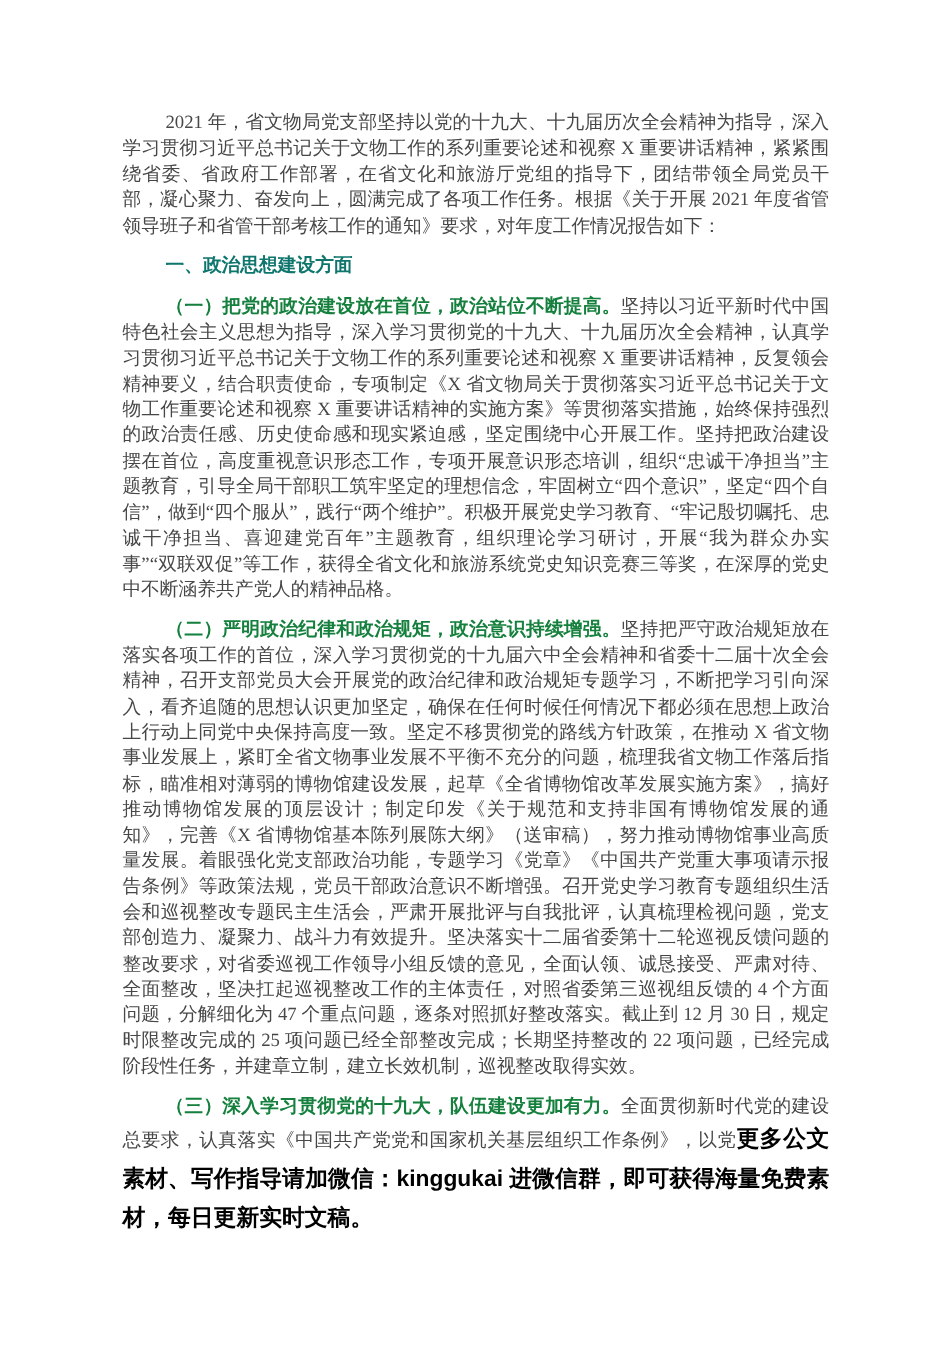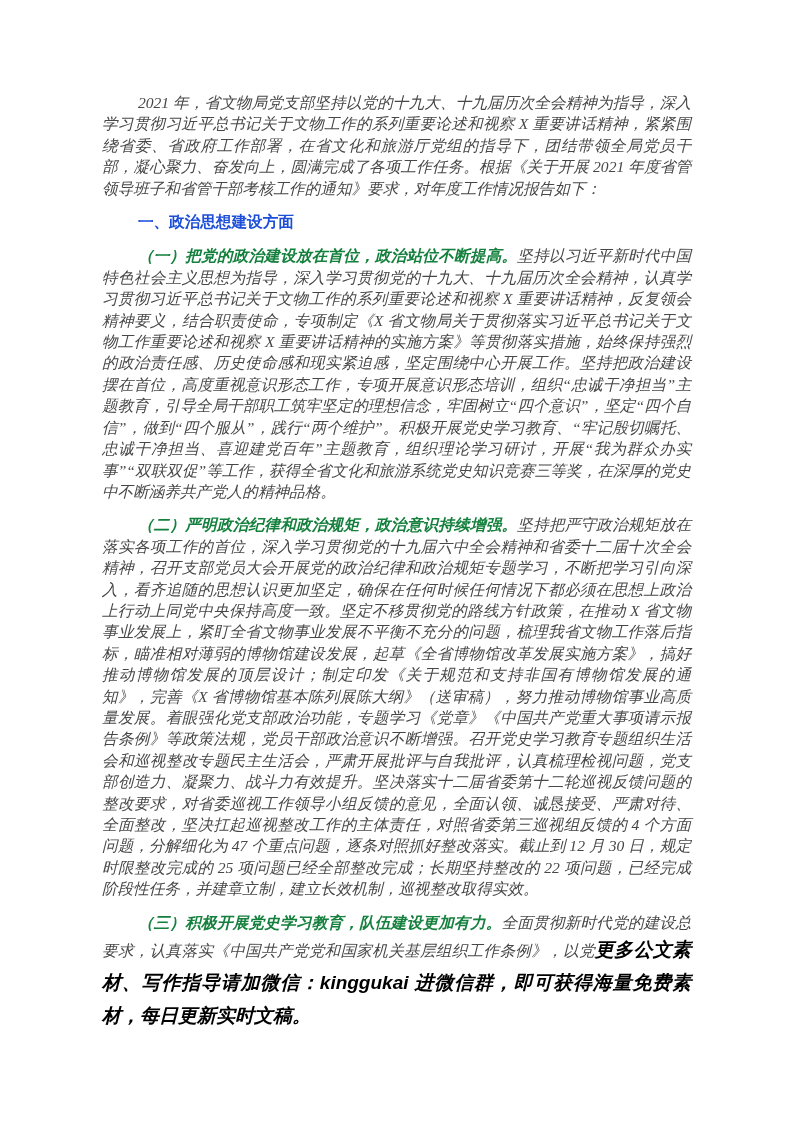--- a/index.html
+++ b/index.html
@@ -21,28 +21,27 @@
     background: #ffffff;
     font-family: "Liberation Serif", "DejaVu Serif", serif;
     color: #474747;
   }
   .para {
     font-size: 15.6px;
     line-height: 21.4px;
     text-align: justify;
     text-indent: 2.3em;
     margin: 0 0 12px 0;
-    font-style: italic;
   }
   .section-heading {
     font-family: "Liberation Sans", "DejaVu Sans", sans-serif;
     font-size: 15.6px;
     line-height: 21.4px;
     font-weight: bold;
-    color: #1d4ed8;
+    color: #0f766e;
     text-indent: 2.3em;
     margin: 5px 0 13px 0;
   }
   .lead {
     font-family: "Liberation Sans", "DejaVu Sans", sans-serif;
     font-weight: bold;
     color: #15803d;
   }
   .promo {
     font-family: "Liberation Sans", "DejaVu Sans", sans-serif;
@@ -67,16 +66,16 @@
 
   <p class="para">
     <span class="lead">（一）把党的政治建设放在首位，政治站位不断提高。</span><span>坚持以习近平新时代中国特色社会主义思想为指导，深入学习贯彻党的十九大、十九届历次全会精神，认真学习贯彻习近平总书记关于文物工作的系列重要论述和视察 X 重要讲话精神，反复领会精神要义，结合职责使命，专项制定《X 省文物局关于贯彻落实习近平总书记关于文物工作重要论述和视察 X 重要讲话精神的实施方案》等贯彻落实措施，始终保持强烈的政治责任感、历史使命感和现实紧迫感，坚定围绕中心开展工作。坚持把政治建设摆在首位，高度重视意识形态工作，专项开展意识形态培训，组织“忠诚干净担当”主题教育，引导全局干部职工筑牢坚定的理想信念，牢固树立“四个意识”，坚定“四个自信”，做到“四个服从”，践行“两个维护”。积极开展党史学习教育、“牢记殷切嘱托、忠诚干净担当、喜迎建党百年”主题教育，组织理论学习研讨，开展“我为群众办实事”“双联双促”等工作，获得全省文化和旅游系统党史知识竞赛三等奖，在深厚的党史中不断涵养共产党人的精神品格。</span>
   </p>
 
   <p class="para">
     <span class="lead">（二）严明政治纪律和政治规矩，政治意识持续增强。</span><span>坚持把严守政治规矩放在落实各项工作的首位，深入学习贯彻党的十九届六中全会精神和省委十二届十次全会精神，召开支部党员大会开展党的政治纪律和政治规矩专题学习，不断把学习引向深入，看齐追随的思想认识更加坚定，确保在任何时候任何情况下都必须在思想上政治上行动上同党中央保持高度一致。坚定不移贯彻党的路线方针政策，在推动 X 省文物事业发展上，紧盯全省文物事业发展不平衡不充分的问题，梳理我省文物工作落后指标，瞄准相对薄弱的博物馆建设发展，起草《全省博物馆改革发展实施方案》，搞好推动博物馆发展的顶层设计；制定印发《关于规范和支持非国有博物馆发展的通知》，完善《X 省博物馆基本陈列展陈大纲》（送审稿），努力推动博物馆事业高质量发展。着眼强化党支部政治功能，专题学习《党章》《中国共产党重大事项请示报告条例》等政策法规，党员干部政治意识不断增强。召开党史学习教育专题组织生活会和巡视整改专题民主生活会，严肃开展批评与自我批评，认真梳理检视问题，党支部创造力、凝聚力、战斗力有效提升。坚决落实十二届省委第十二轮巡视反馈问题的整改要求，对省委巡视工作领导小组反馈的意见，全面认领、诚恳接受、严肃对待、全面整改，坚决扛起巡视整改工作的主体责任，对照省委第三巡视组反馈的 4 个方面问题，分解细化为 47 个重点问题，逐条对照抓好整改落实。截止到 12 月 30 日，规定时限整改完成的 25 项问题已经全部整改完成；长期坚持整改的 22 项问题，已经完成阶段性任务，并建章立制，建立长效机制，巡视整改取得实效。</span>
   </p>
 
   <p class="para">
-    <span class="lead">（三）积极开展党史学习教育，队伍建设更加有力。</span><span>全面贯彻新时代党的建设总要求，认真落实《中国共产党党和国家机关基层组织工作条例》，以党</span><span class="promo">更多公文素材、写作指导请加微信：kinggukai 进微信群，即可获得海量免费素材，每日更新实时文稿。</span>
+    <span class="lead">（三）深入学习贯彻党的十九大，队伍建设更加有力。</span><span>全面贯彻新时代党的建设总要求，认真落实《中国共产党党和国家机关基层组织工作条例》，以党</span><span class="promo">更多公文素材、写作指导请加微信：kinggukai 进微信群，即可获得海量免费素材，每日更新实时文稿。</span>
   </p>
 
 </div>
 
 </body></html>

